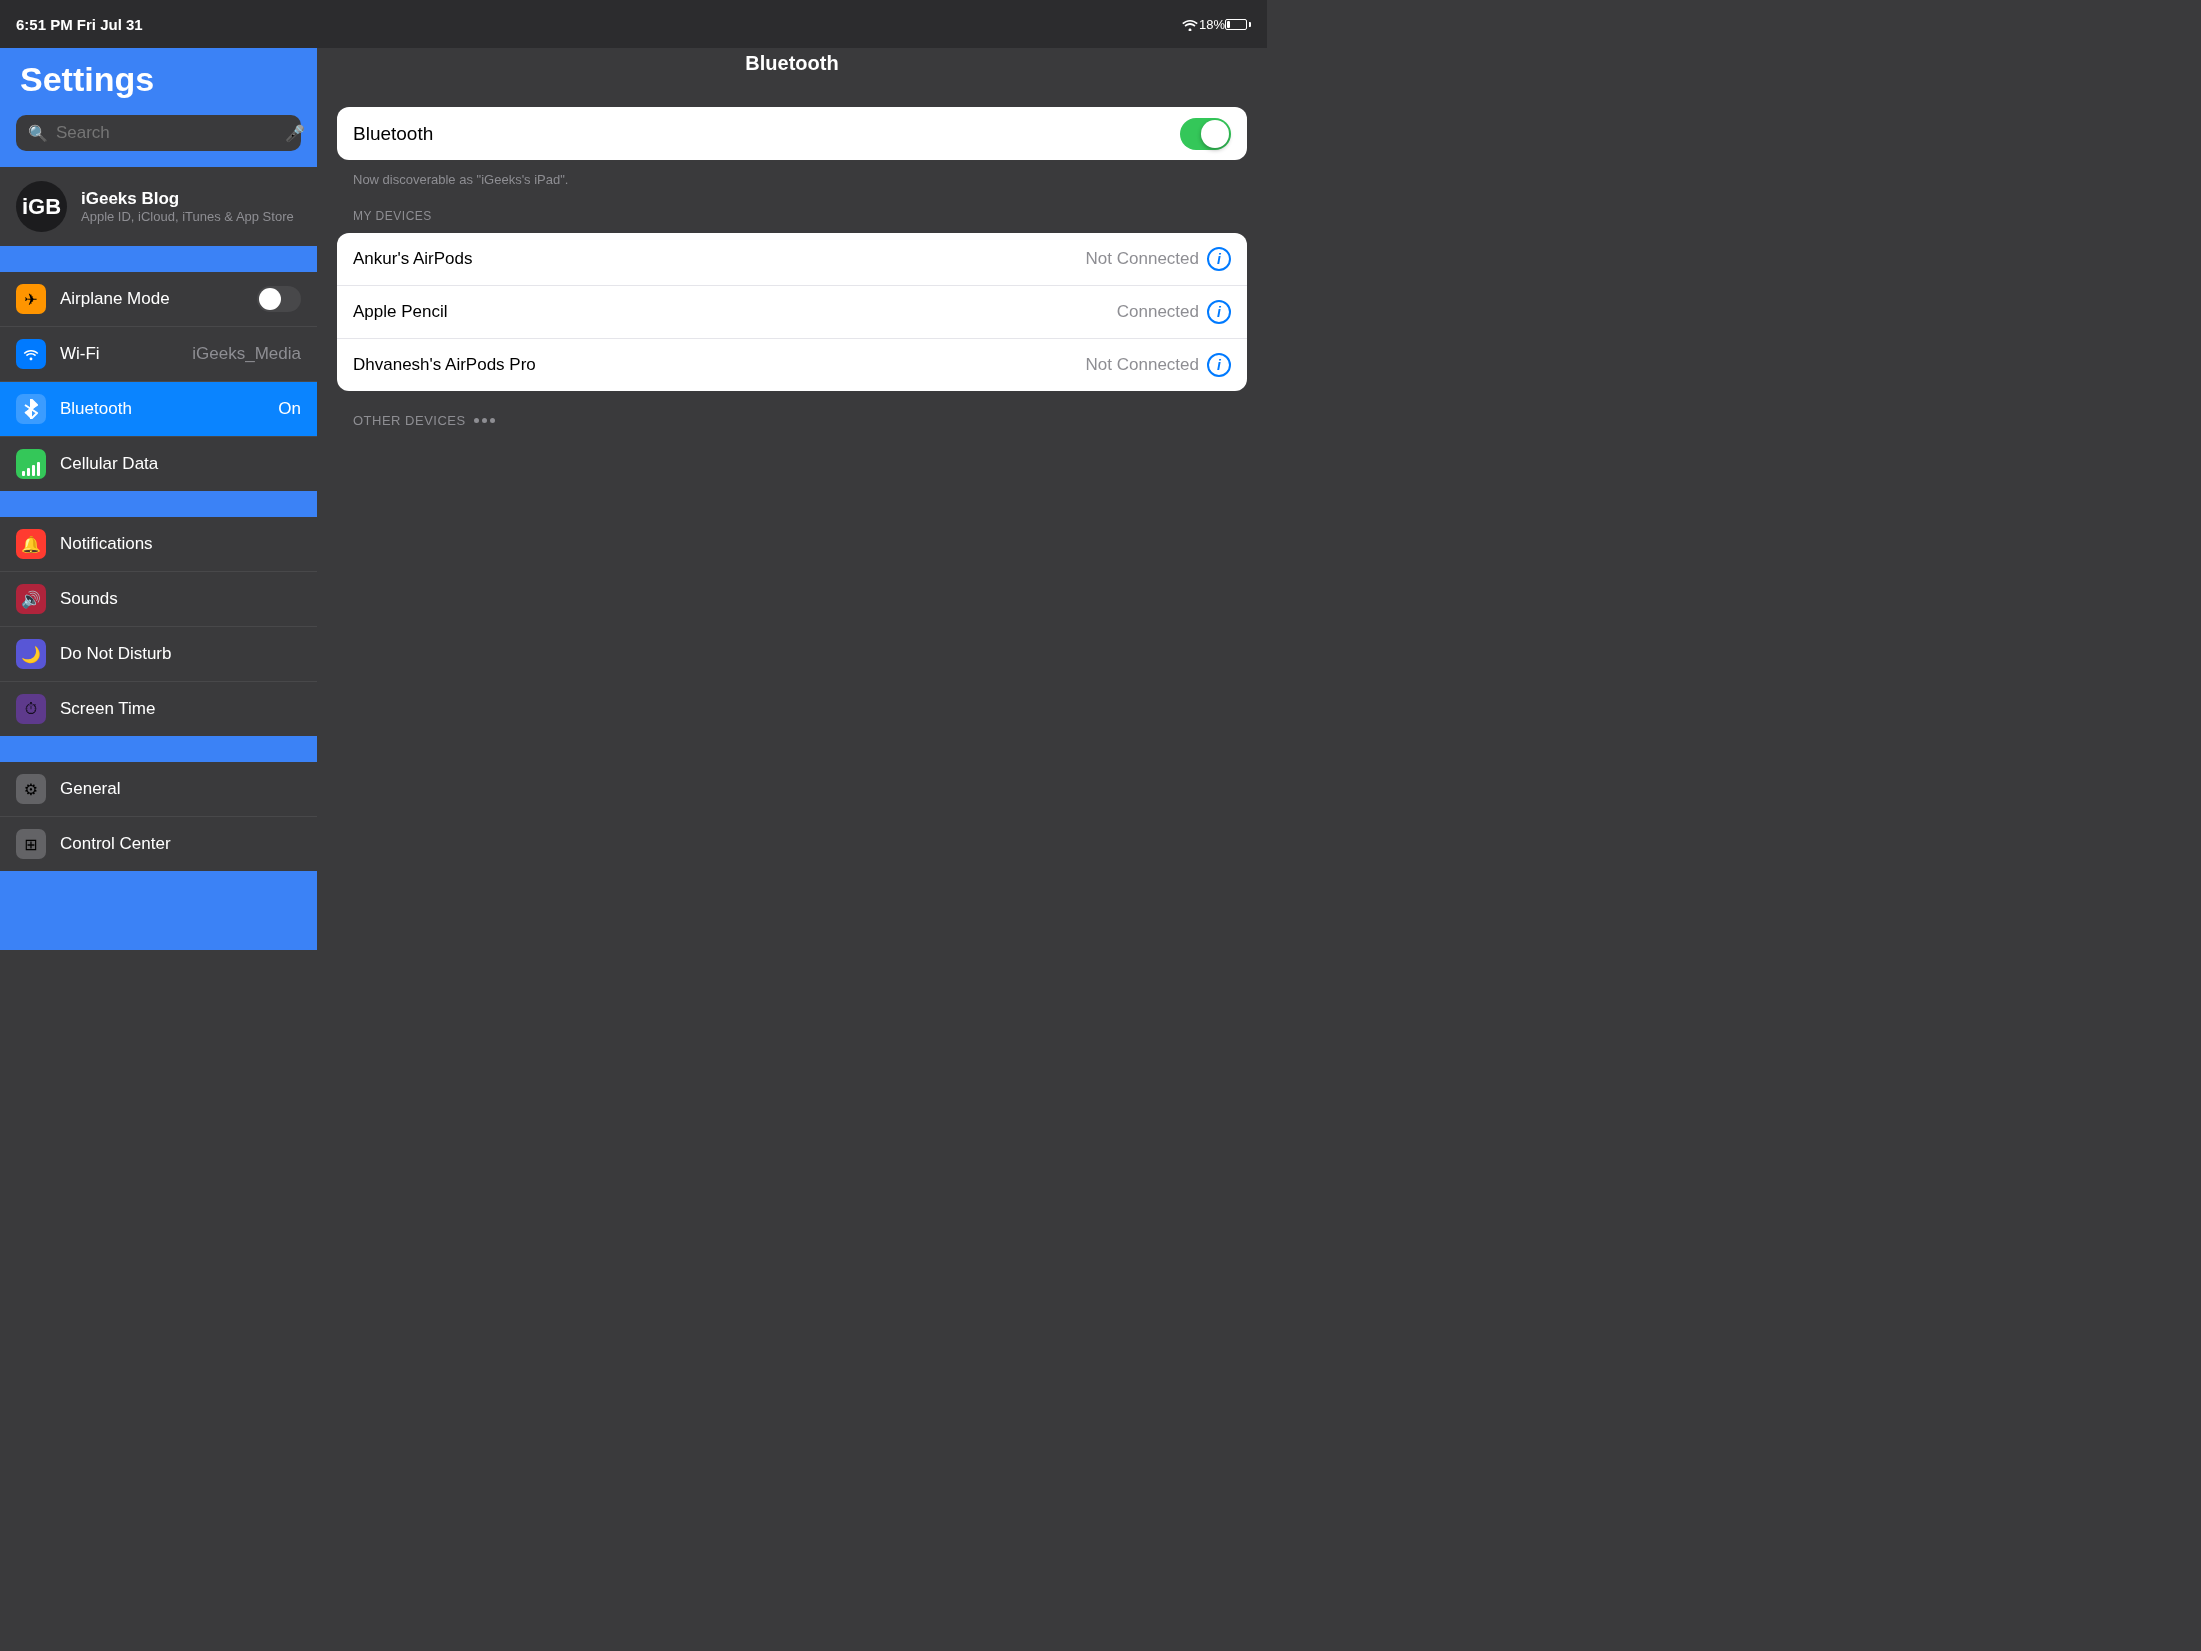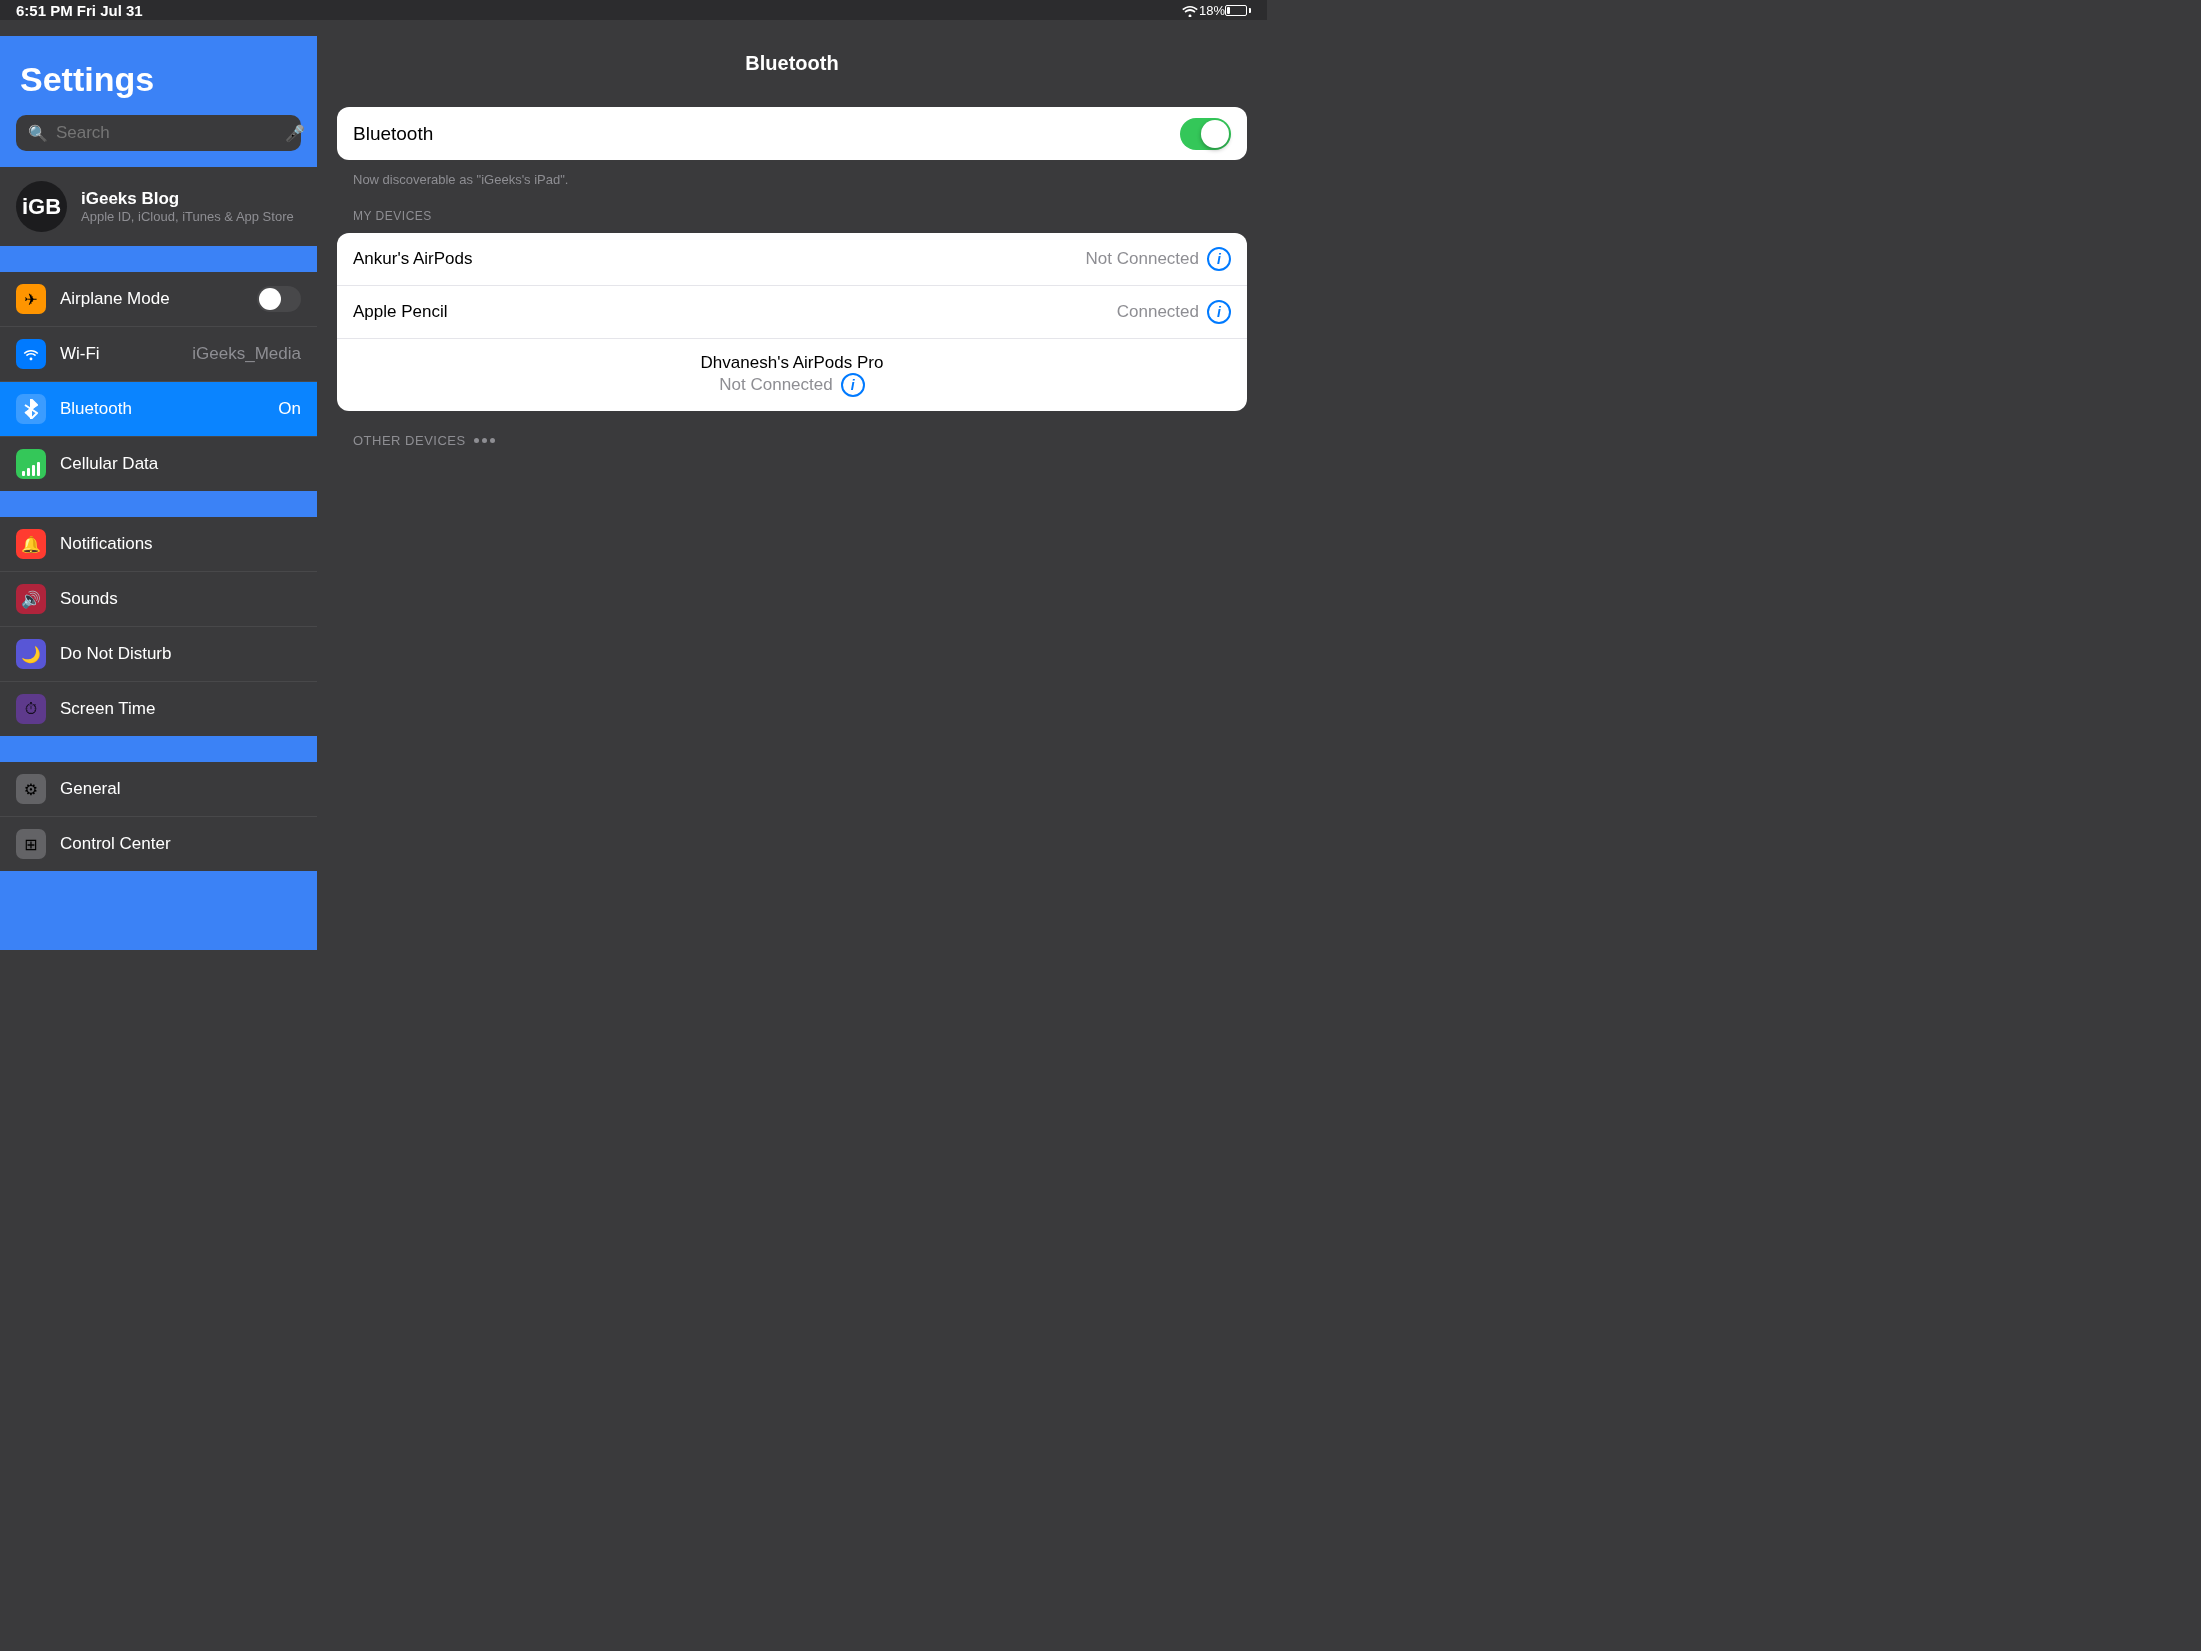--- a/index.html
+++ b/index.html
@@ -9,21 +9,21 @@
       width: 1267px;
       height: 950px;
       overflow: hidden;
       position: relative;
     }
 
     
     .status-bar {
       position: absolute;
       top: 0; left: 0; right: 0;
-      height: 20px;
+      height: 48px;
       background: #2c2c2e;
       display: flex;
       align-items: center;
       justify-content: space-between;
       padding: 0 16px;
       z-index: 100;
     }
     .status-time {
       font-size: 15px;
       font-weight: 600;
@@ -302,21 +302,20 @@
     }
     .device-row {
       padding: 14px 16px;
       display: flex;
       align-items: center;
       justify-content: space-between;
       border-bottom: 0.5px solid #e5e5ea;
     }
     .device-row:last-child {
       border-bottom: none;
-      flex-direction: column;
     }
     .device-name {
       font-size: 17px;
       color: #000;
     }
     .device-right {
       display: flex;
       align-items: center;
       gap: 8px;
     }

